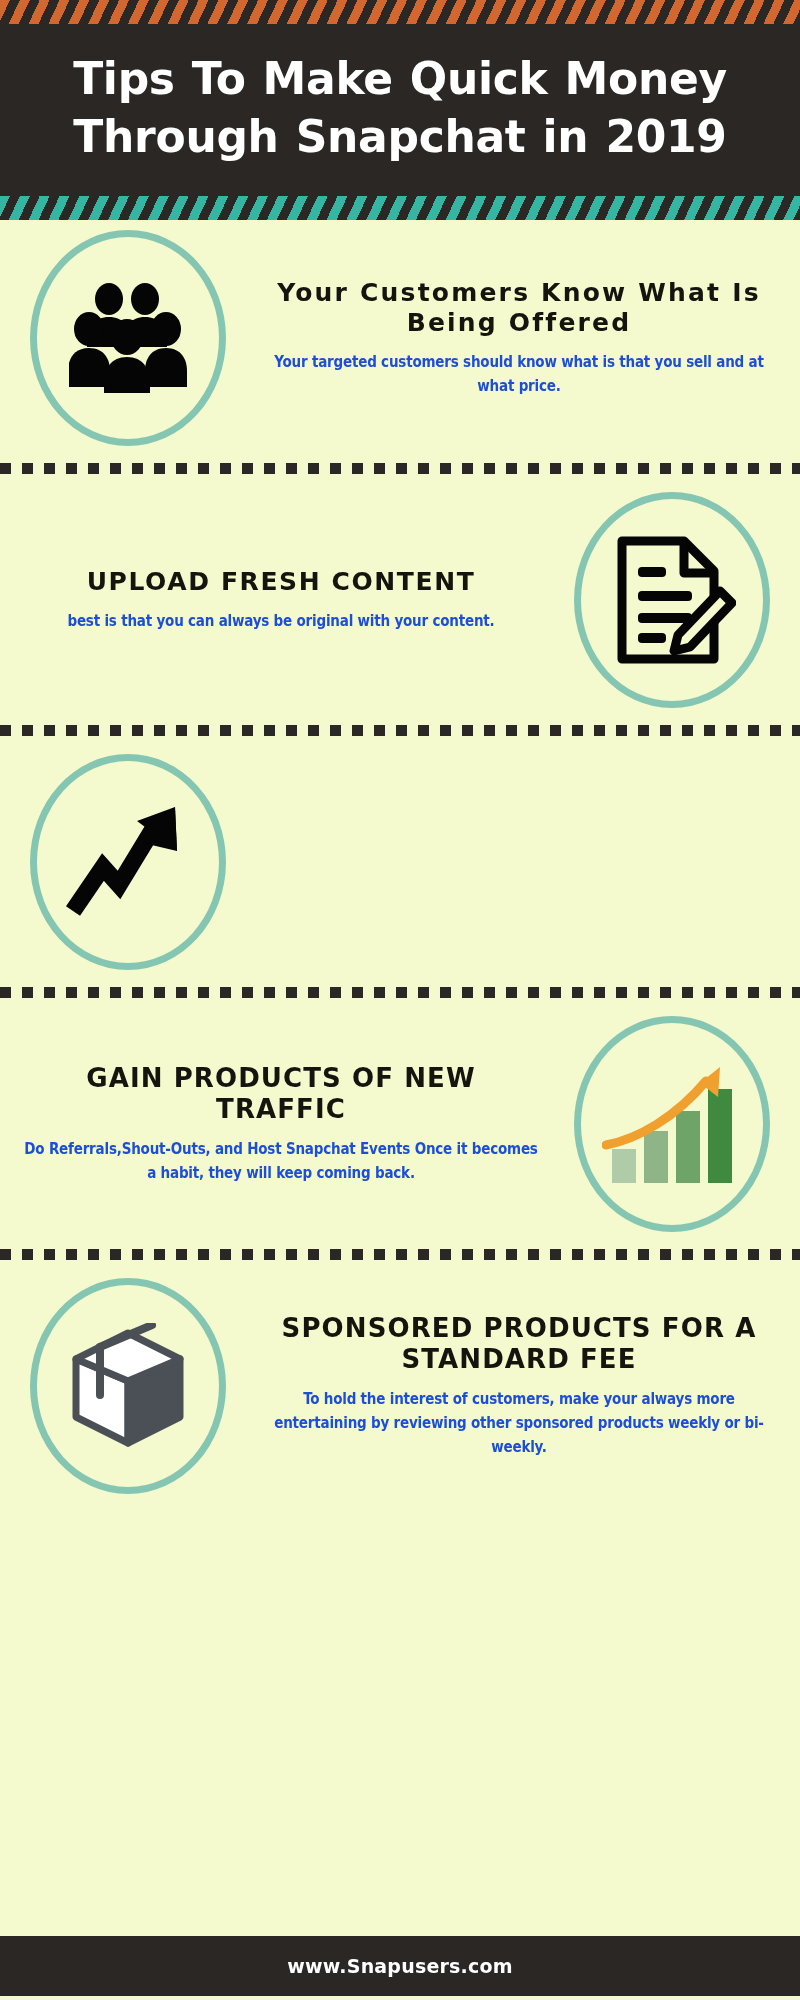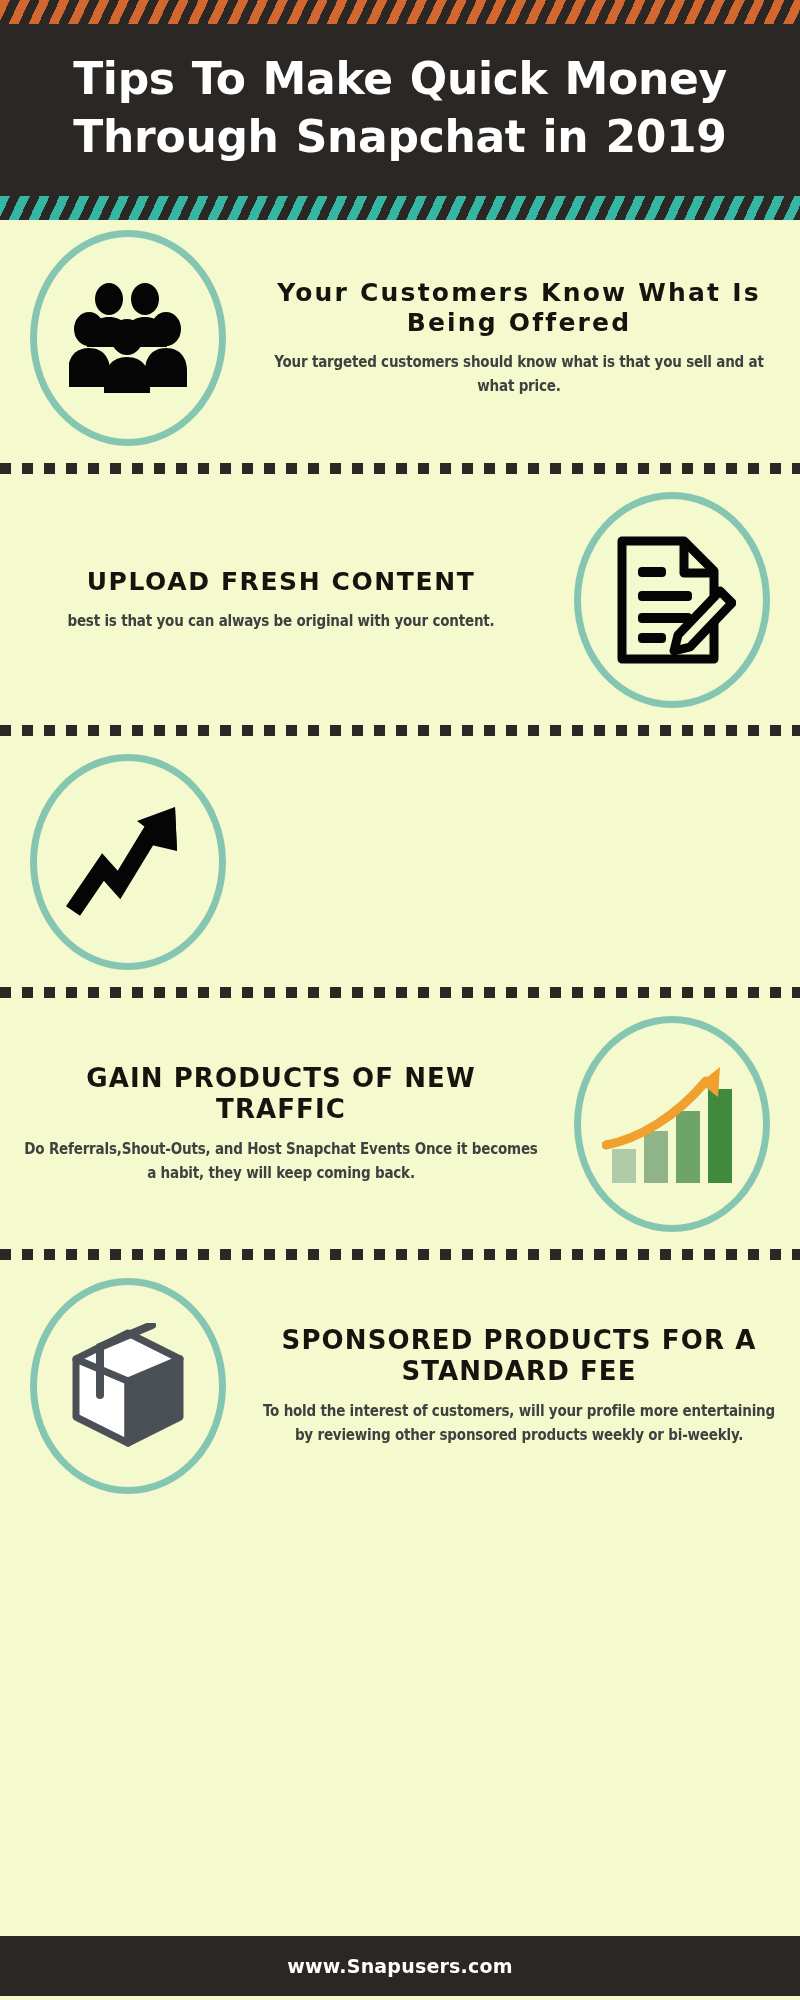--- a/index.html
+++ b/index.html
@@ -123,21 +123,21 @@
   }
   .t-caps-lg {
     font-size:26px;
     letter-spacing:1.1px;
   }
   .sec-body {
     font-family:"DejaVu Sans Condensed","DejaVu Sans", sans-serif;
     font-weight:bold;
     font-size:15px;
     line-height:1.62;
-    color:#404040;
+    color:#1d4ed8;
     letter-spacing:-0.2px;
   }
 
   
   .footer {
     position:absolute;
     left:0; bottom:4px;
     width:100%;
     height:60px;
     background:#2B2724;
@@ -272,21 +272,21 @@
               <path d="M62 58 L114 36 L114 94 L62 120 Z" fill="#4A5056" stroke="#4A5056" stroke-width="7" stroke-linejoin="round"></path>
               <path d="M10 36 L62 10 L114 36 L62 58 Z" fill="#FFFFFF" stroke="#4A5056" stroke-width="7" stroke-linejoin="round"></path>
               <path d="M34 24 L86 2" fill="none" stroke="#4A5056" stroke-width="8" stroke-linecap="round"></path>
               <path d="M34 24 L34 72" fill="none" stroke="#4A5056" stroke-width="8" stroke-linecap="round"></path>
             </svg>
           </span>
         </div>
       </div>
       <div class="text-cell">
         <div class="sec-title t-caps-lg">SPONSORED PRODUCTS FOR A STANDARD FEE</div>
-        <div class="sec-body">To hold the interest of customers, will your profile more entertaining by reviewing other sponsored products weekly or bi-weekly.</div>
+        <div class="sec-body">To hold the interest of customers, make your always more entertaining by reviewing other sponsored products weekly or bi-weekly.</div>
       </div>
     </div>
 
   </div>
 
   <div class="footer">
     <span class="footer-text">www.Snapusers.com</span>
   </div>
 
 </div>

